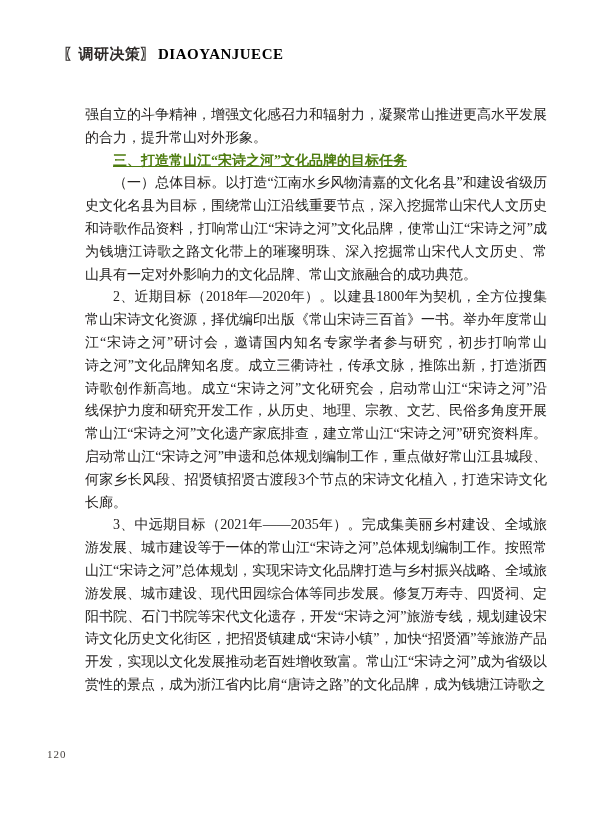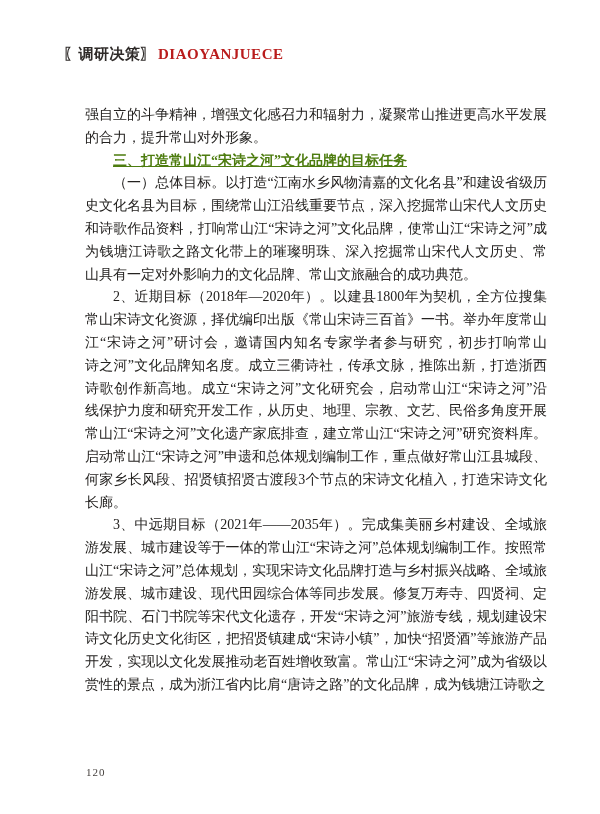--- a/index.html
+++ b/index.html
@@ -12,21 +12,21 @@
   }
   .journal-header{
     position:absolute;
     left:63px;top:45px;
     font-size:15px;
     font-weight:700;
     white-space:nowrap;
     letter-spacing:0.5px;
   }
   .journal-header .cjk{color:#2e2a28;}
-  .journal-header .latin{color:#b91c1c;margin-left:2px;letter-spacing:0.5px;margin-top:8px;}
+  .journal-header .latin{color:#000000;margin-left:2px;letter-spacing:0.5px;margin-top:8px;}
   .text-block{
     position:absolute;
     left:73px;top:104px;
     width:462px;
     font-size:14px;
     line-height:22.8px;
     color:#242220;
     margin-left:12px;
   }
   .line{
@@ -34,25 +34,24 @@
     text-align-last:justify;
     text-justify:inter-character;
     height:22.8px;
     overflow:hidden;
   }
   .line.end{text-align-last:left;}
   .line.indent{text-indent:2em;}
   .line.heading{font-weight:700;color:#4d7c0f;text-decoration:underline;}
   .page-number{
     position:absolute;
-    left:47px;top:766px;
+    left:47px;top:748px;
     font-size:11px;
     color:#46413e;
     letter-spacing:1px;
-    margin-left:39px;
   }
 </style>
 </head>
 <body>
 
 <div class="journal-header">
   <span class="cjk">〖调研决策〗</span><span class="latin">DIAOYANJUECE</span>
 </div>
 
 <div class="text-block" id="text-block">

